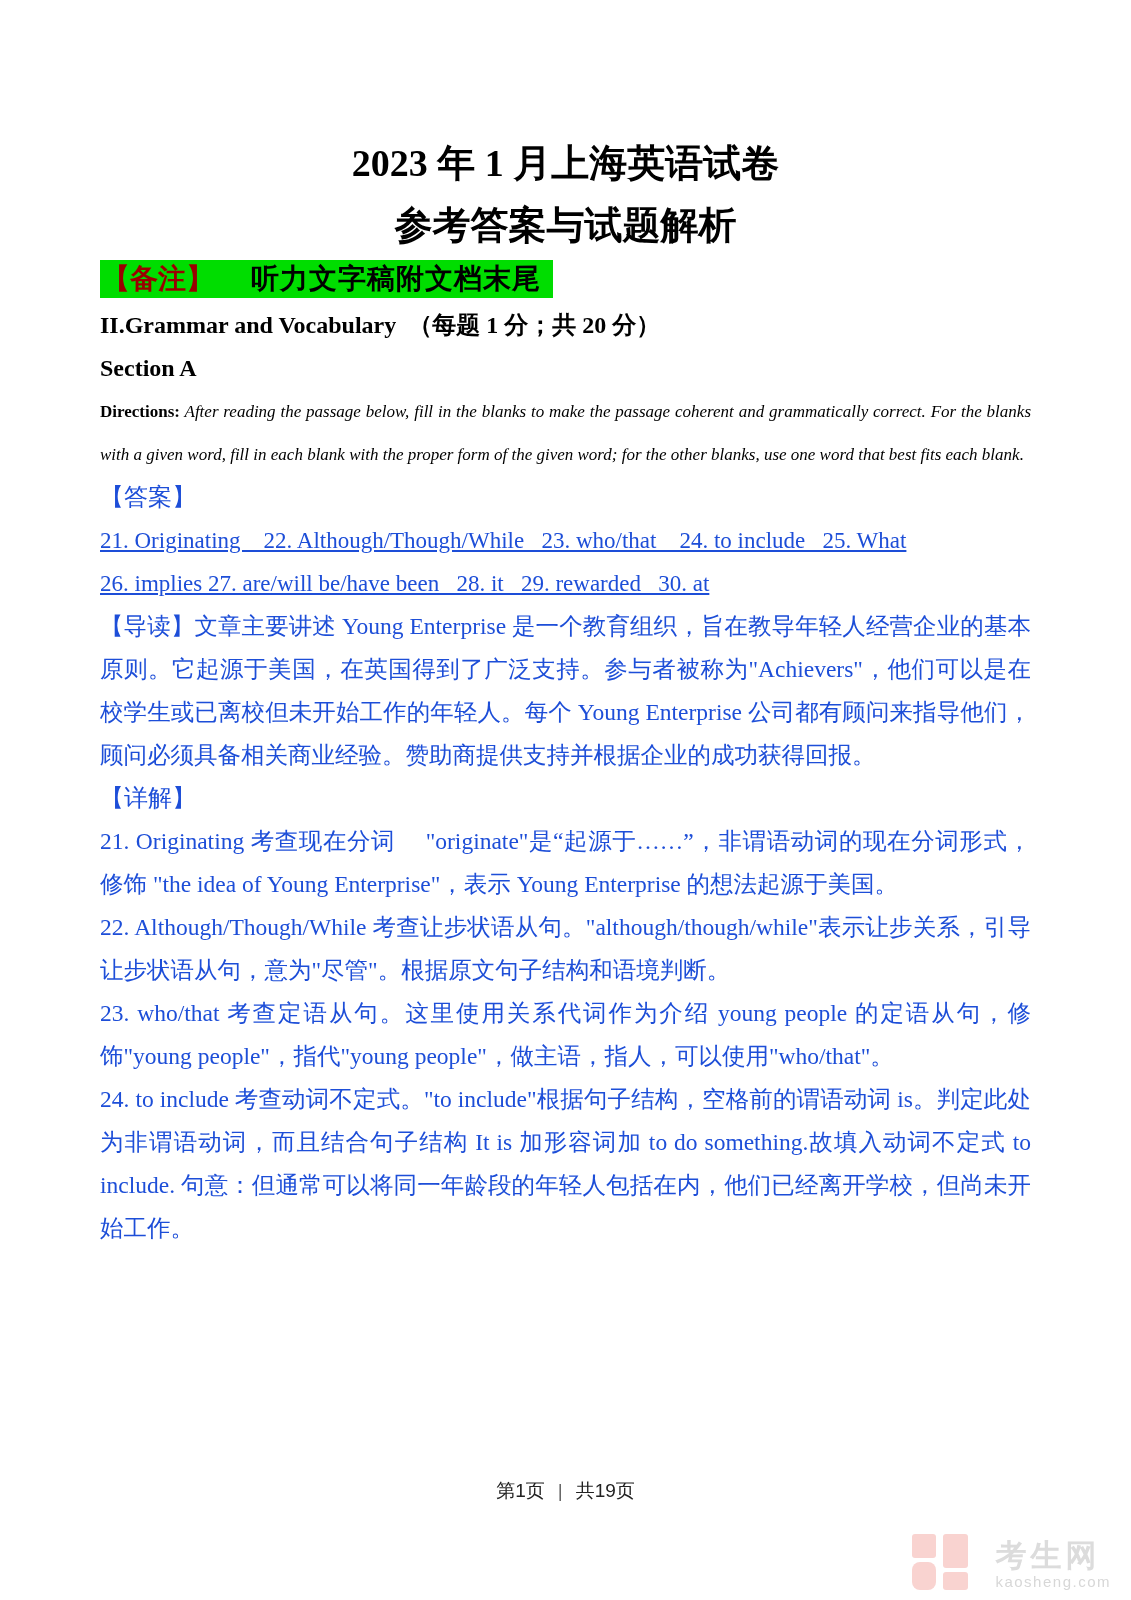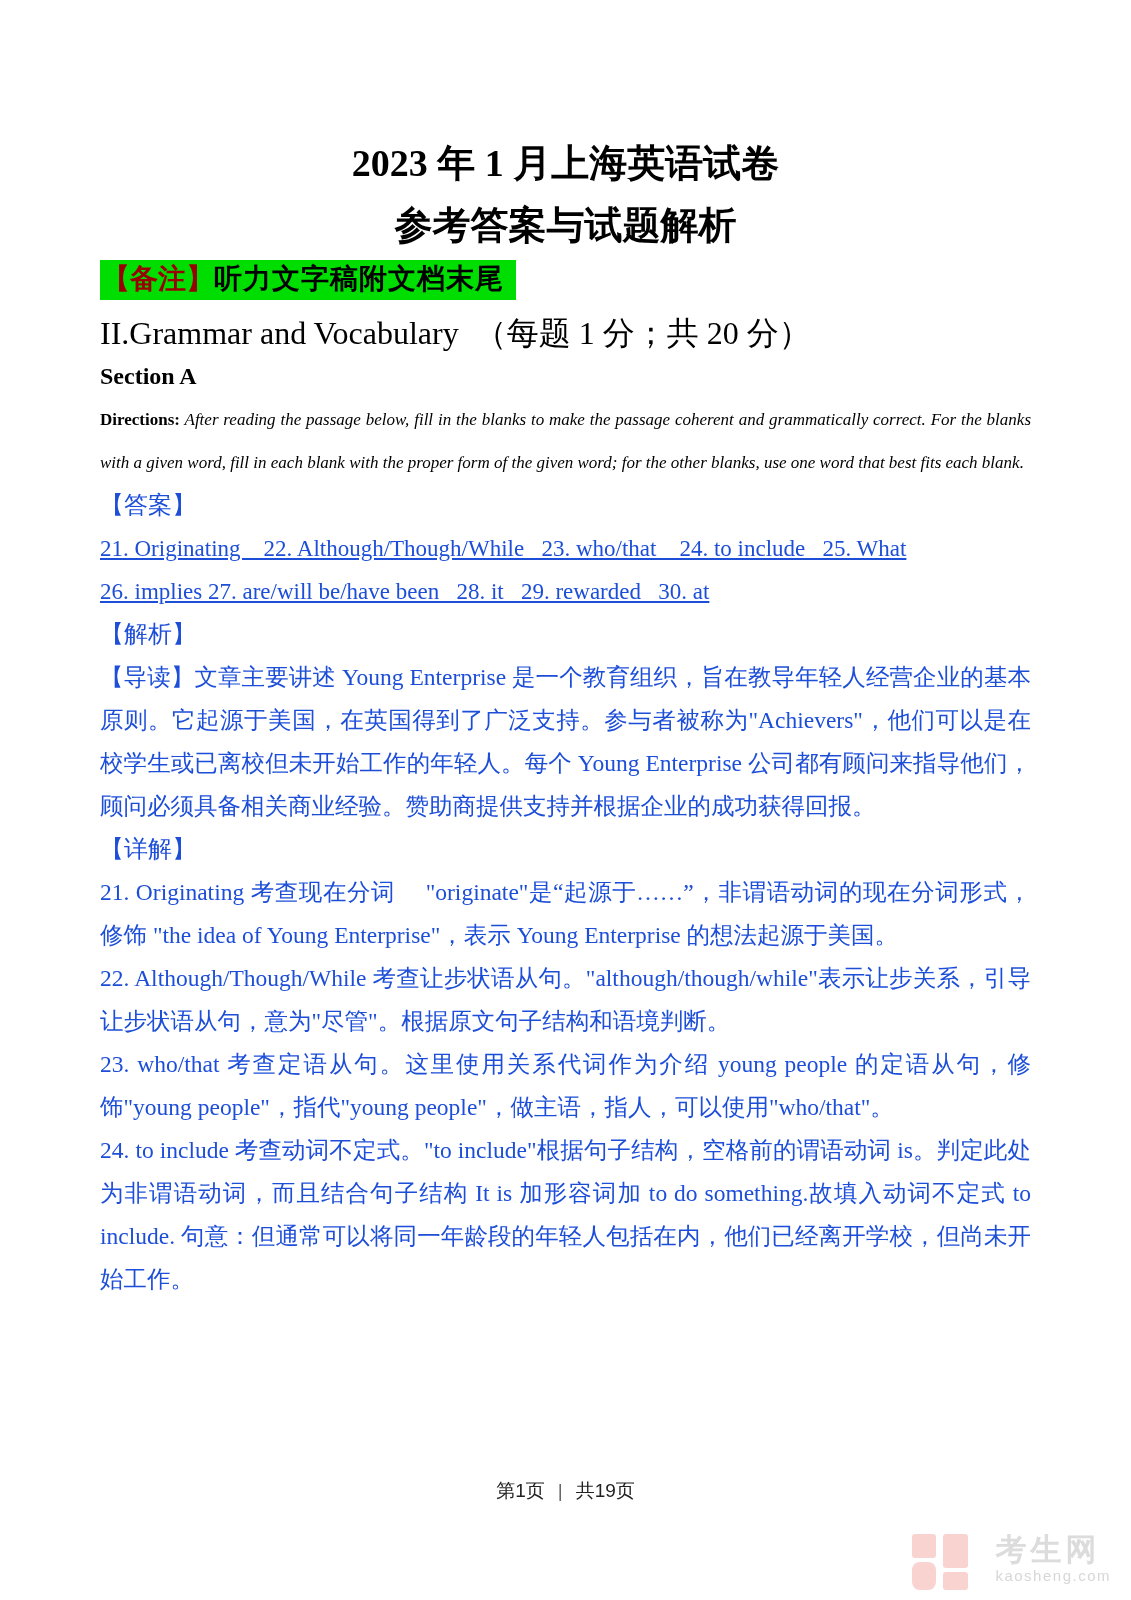--- a/index.html
+++ b/index.html
@@ -19,42 +19,42 @@
     white-space:pre-wrap; color:#c01d1d;
   }
   .listening-label { color:#ad0a0a; }
 
   .note-row { margin-top:4px; line-height:43px; }
   .note-highlight {
     display:inline-block; background:#00dd00; line-height:38px;
     padding:0 12px 0 2px; font-size:28px; font-weight:bold;
   }
   .note-label { color:#9a0000; }
-  .note-text { color:#000; font-family:Liberation Mono, monospace; letter-spacing:1px; }
+  .note-text { color:#000; font-family:Liberation Serif, serif; letter-spacing:1px;margin-left:37px; }
 
-  .h2 { margin-top:8px; font-size:32px; font-weight:normal; line-height:43px; white-space:pre-wrap; }
+  .h2 { font-size:24px; font-weight:bold; line-height:43px; white-space:pre-wrap; }
   .h3 { font-size:24px; font-weight:bold; line-height:43px; }
 
   .directions { font-size:17px; line-height:43px; text-align:justify; }
   .directions-label { font-weight:bold; }
   .directions-text { font-style:italic; }
 
   .red { color:#1d4ed8; }
   .marker-line { font-size:24px; line-height:43px; }
   .ans-line { font-size:23px; line-height:43px; white-space:pre-wrap;text-decoration:underline; }
   .red-para { font-size:23.5px; line-height:43px; text-align:justify; white-space:pre-wrap; }
 
   .page-footer {
     position:absolute; left:0; right:0; top:1478px; text-align:center;
     font-family:"Liberation Sans","DejaVu Sans",sans-serif; font-size:19px; color:#222;
   }
   .footer-sep { color:#666; margin:0 13px; }
 
   .watermark {
-    position:absolute; right:20px; bottom:10px; display:flex; align-items:flex-start; gap:25px;
+    position:absolute; right:20px; bottom:10px; display:flex; align-items:flex-end; gap:25px;
     font-family:"Liberation Sans","DejaVu Sans",sans-serif;
   }
   .wm-logo { position:relative; width:58px; height:56px; }
   .wm-block { position:absolute; background:#f9d3d0; border-radius:3px; }
   .wm-b1 { left:0;  top:0;  width:24px; height:24px; }
   .wm-b2 { left:0;  top:28px; width:24px; height:28px; border-radius:8px; }
   .wm-b3 { left:31px; top:0;  width:25px; height:34px; }
   .wm-b4 { left:31px; top:38px; width:25px; height:18px; }
   .wm-text { display:flex; flex-direction:column; }
   .wm-cn { font-size:31px; font-weight:bold; color:#dcdcdc; letter-spacing:4px; line-height:32px; }
@@ -80,21 +80,20 @@
 
     <h3 class="h3">Section A</h3>
 
     <p class="directions"><span class="directions-label">Directions:</span><span class="directions-text"> After reading the passage below, fill in the blanks to make the passage coherent and grammatically correct. For the blanks with a given word, fill in each blank with the proper form of the given word; for the other blanks, use one word that best fits each blank.</span></p>
 
     <p class="marker-line red">【答案】</p>
 
     <p class="ans-line red">21. Originating    22. Although/Though/While   23. who/that    24. to include   25. What</p>
     <p class="ans-line red">26. implies 27. are/will be/have been   28. it   29. rewarded   30. at</p>
 
-    <p class="marker-line red">【解析】</p>
 
     <p class="red-para red"><span class="intro-label">【导读】</span><span>文章主要讲述 Young Enterprise 是一个教育组织，旨在教导年轻人经营企业的基本原则。它起源于美国，在英国得到了广泛支持。参与者被称为"Achievers"，他们可以是在校学生或已离校但未开始工作的年轻人。每个 Young Enterprise 公司都有顾问来指导他们，顾问必须具备相关商业经验。赞助商提供支持并根据企业的成功获得回报。</span></p>
 
     <p class="marker-line red">【详解】</p>
 
     <p class="red-para red">21. Originating 考查现在分词　 "originate"是“起源于……”，非谓语动词的现在分词形式，修饰 "the idea of Young Enterprise"，表示 Young Enterprise 的想法起源于美国。</p>
     <p class="red-para red">22. Although/Though/While 考查让步状语从句。"although/though/while"表示让步关系，引导让步状语从句，意为"尽管"。根据原文句子结构和语境判断。</p>
     <p class="red-para red">23. who/that 考查定语从句。这里使用关系代词作为介绍 young people 的定语从句，修饰"young people"，指代"young people"，做主语，指人，可以使用"who/that"。</p>
     <p class="red-para red">24. to include 考查动词不定式。"to include"根据句子结构，空格前的谓语动词 is。判定此处为非谓语动词，而且结合句子结构 It is 加形容词加 to do something.故填入动词不定式 to include. 句意：但通常可以将同一年龄段的年轻人包括在内，他们已经离开学校，但尚未开始工作。</p>
 

